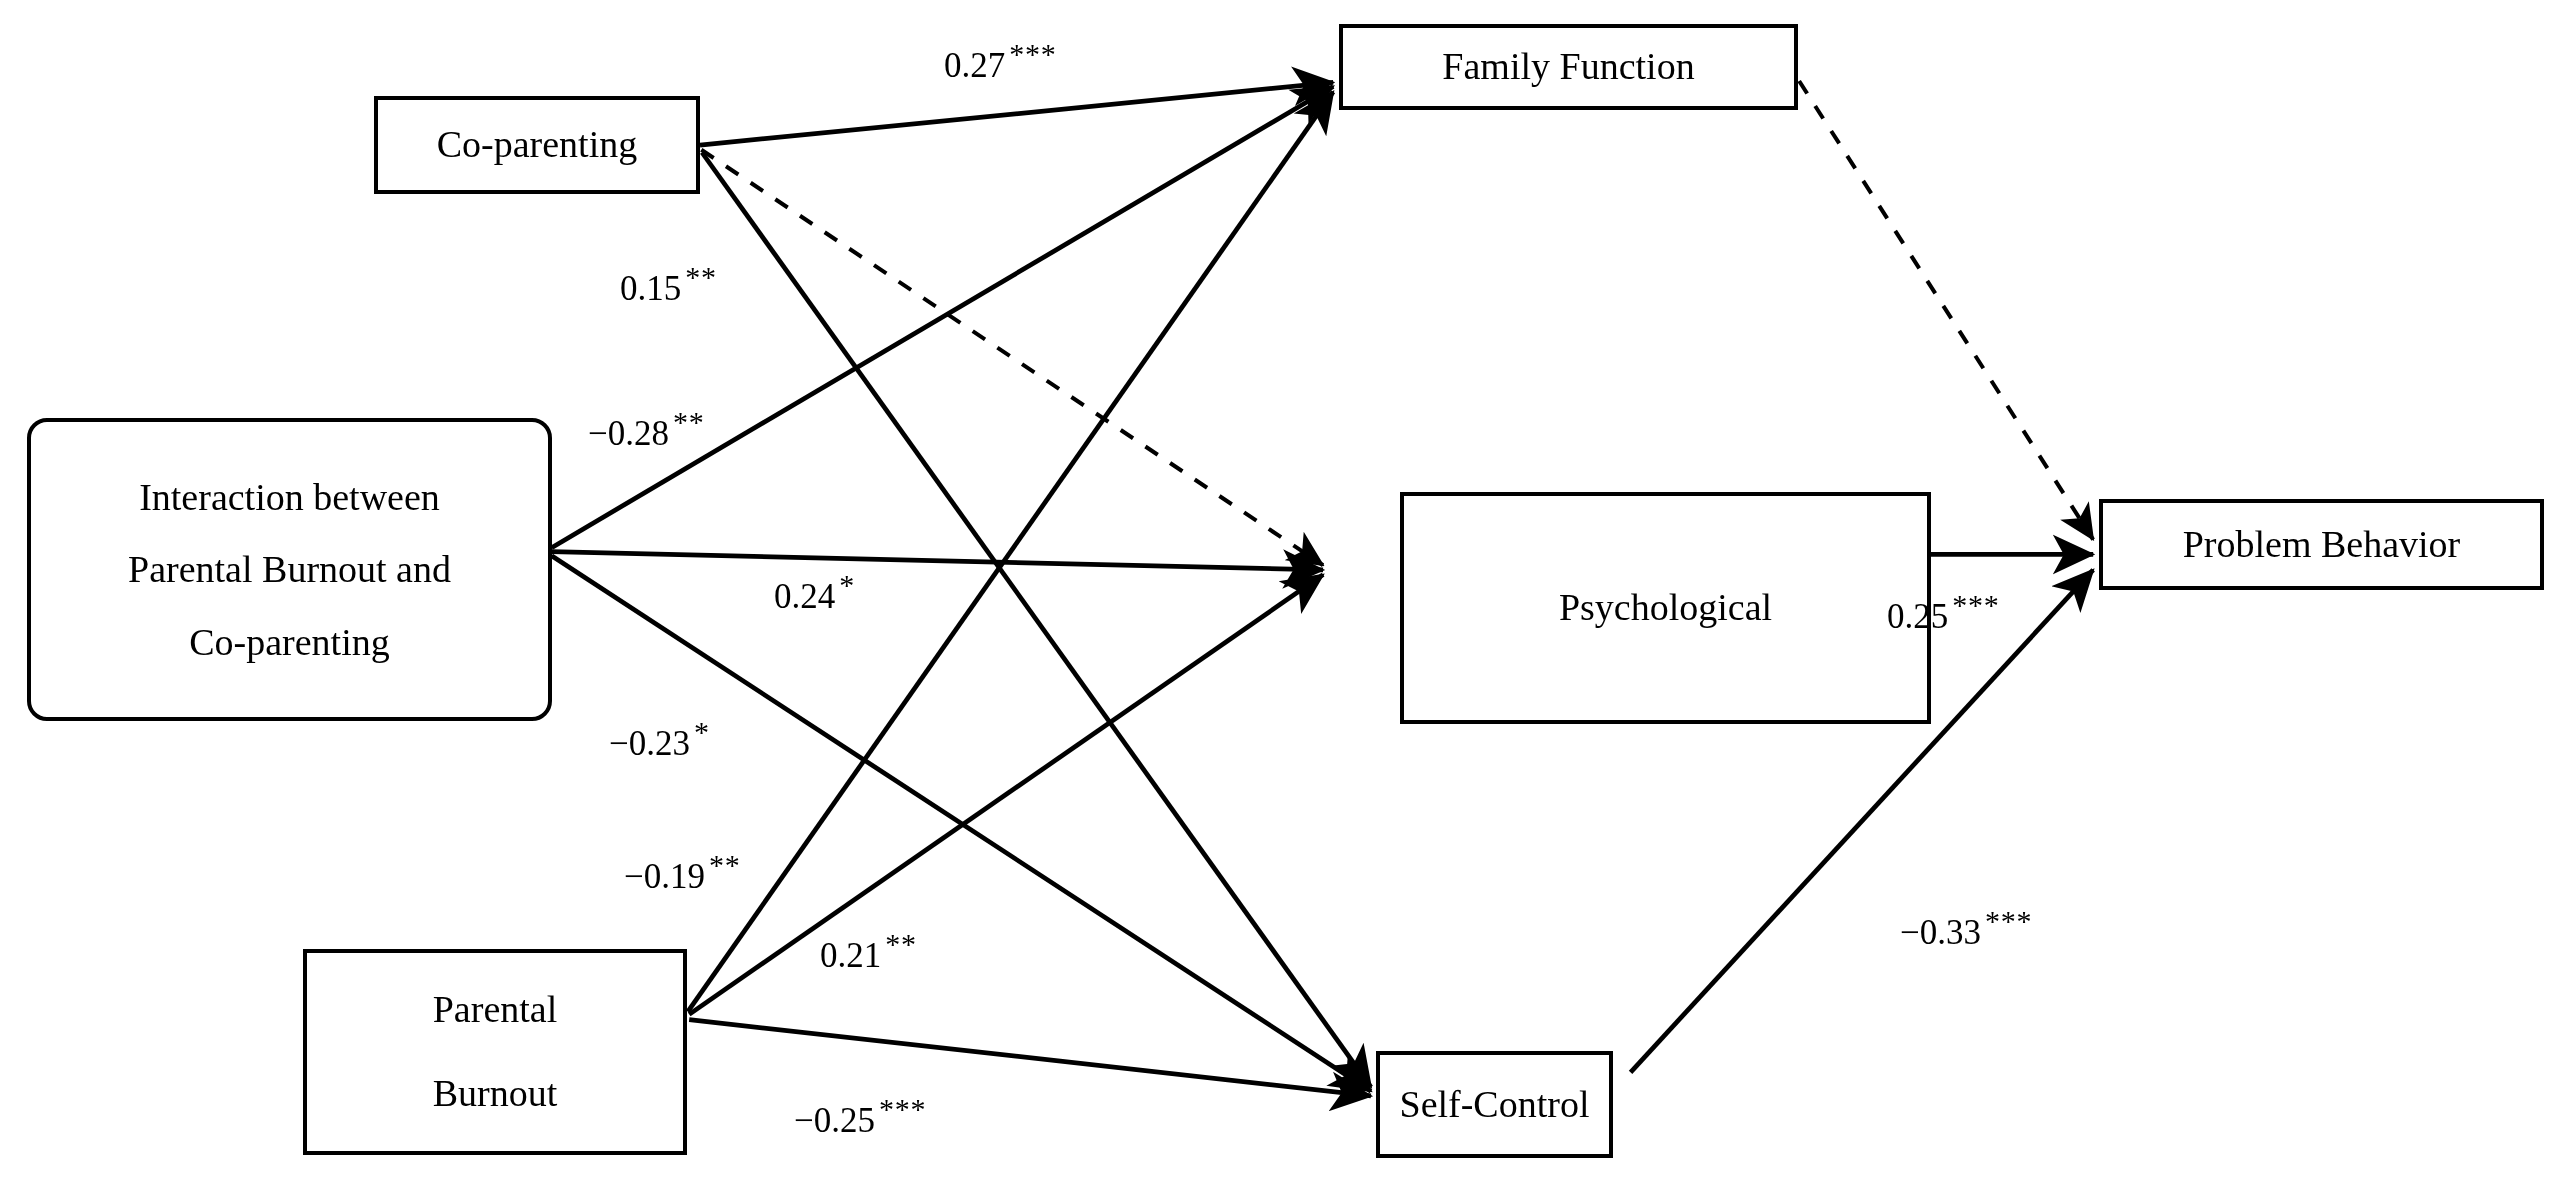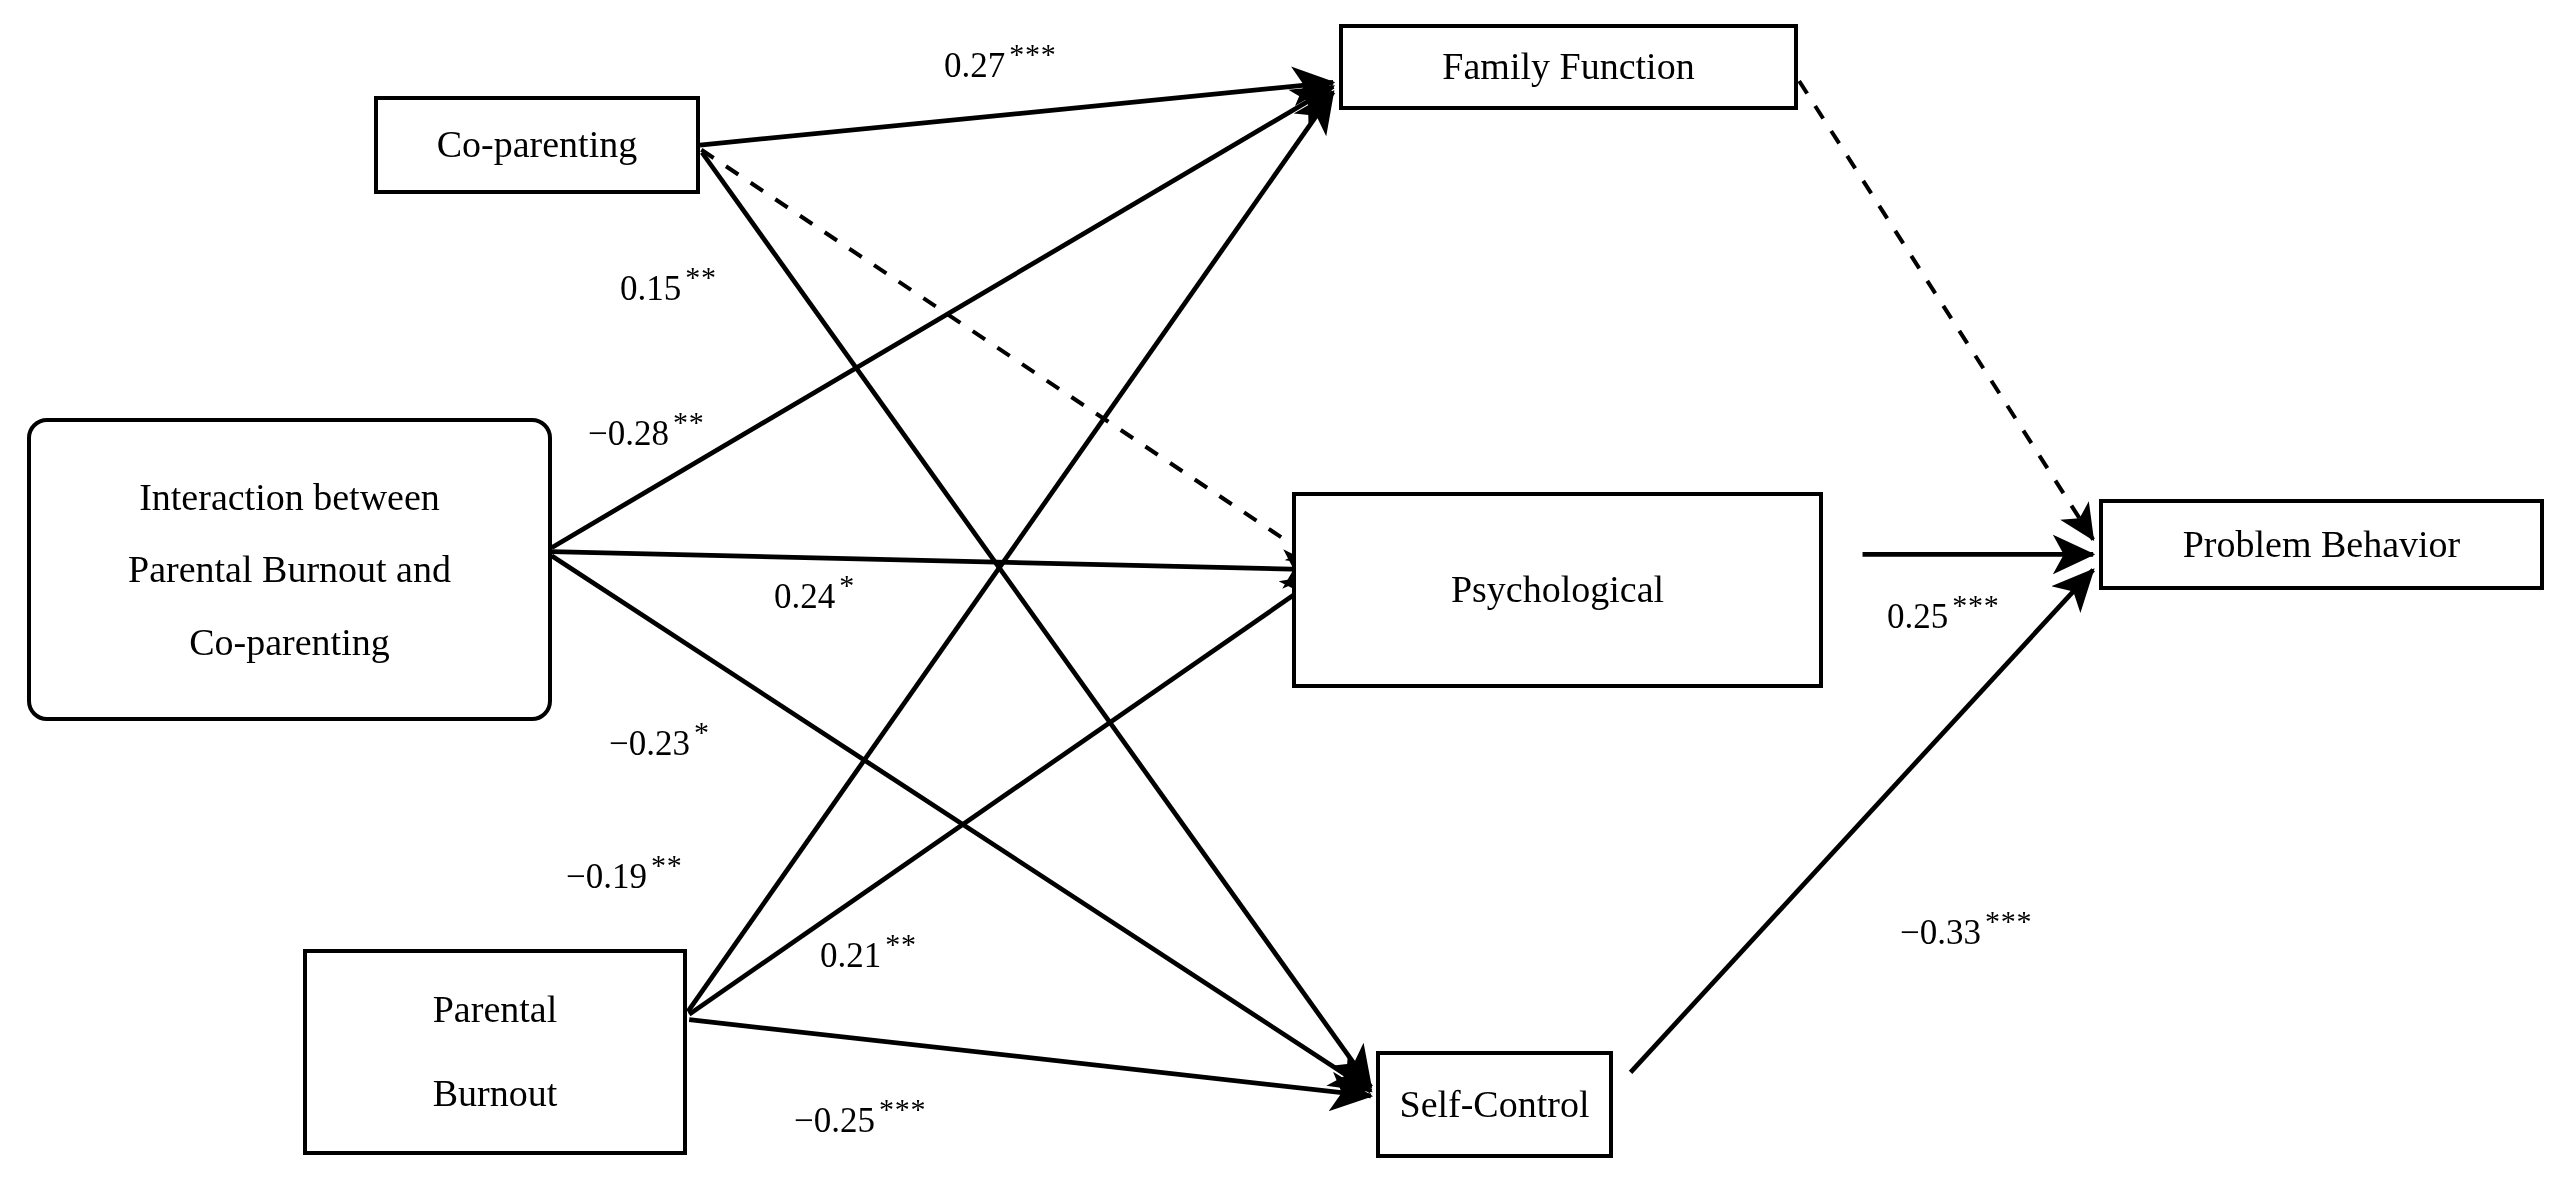--- a/index.html
+++ b/index.html
@@ -92,21 +92,21 @@
 
   <div class="node-box" style="left:303px;top:949px;width:384px;height:206px;line-height:2.2;">
     <span class="ln">Parental</span>
     <span class="ln">Burnout</span>
   </div>
 
   <div class="node-box" style="left:1339px;top:23.6px;width:459px;height:86px;">
     <span class="ln">Family Function</span>
   </div>
 
-  <div class="node-box" style="left:1292px;top:492px;width:531px;height:196px;line-height:2.1;">
+  <div class="node-box" style="left:1400px;top:492px;width:531px;height:232px;line-height:2.1;">
     <span class="ln">Psychological</span>
   </div>
 
   <div class="node-box" style="left:1376px;top:1051px;width:237px;height:107px;">
     <span class="ln">Self-Control</span>
   </div>
 
   <div class="node-box" style="left:2099px;top:499px;width:445px;height:91px;">
     <span class="ln">Problem Behavior</span>
   </div>
@@ -124,21 +124,21 @@
   </div>
 
   <div class="edge-label" style="left:774px;top:568px;">
     <span>0.24</span><span class="stars">*</span>
   </div>
 
   <div class="edge-label" style="left:609px;top:715px;text-align:right;">
     <span>−0.23</span><span class="stars">*</span>
   </div>
 
-  <div class="edge-label" style="left:566px;top:848px;text-align:center;">
+  <div class="edge-label" style="left:624px;top:848px;text-align:center;">
     <span>−0.19</span><span class="stars">**</span>
   </div>
 
   <div class="edge-label" style="left:820px;top:927px;">
     <span>0.21</span><span class="stars">**</span>
   </div>
 
   <div class="edge-label" style="left:794px;top:1092px;">
     <span>−0.25</span><span class="stars">***</span>
   </div>

